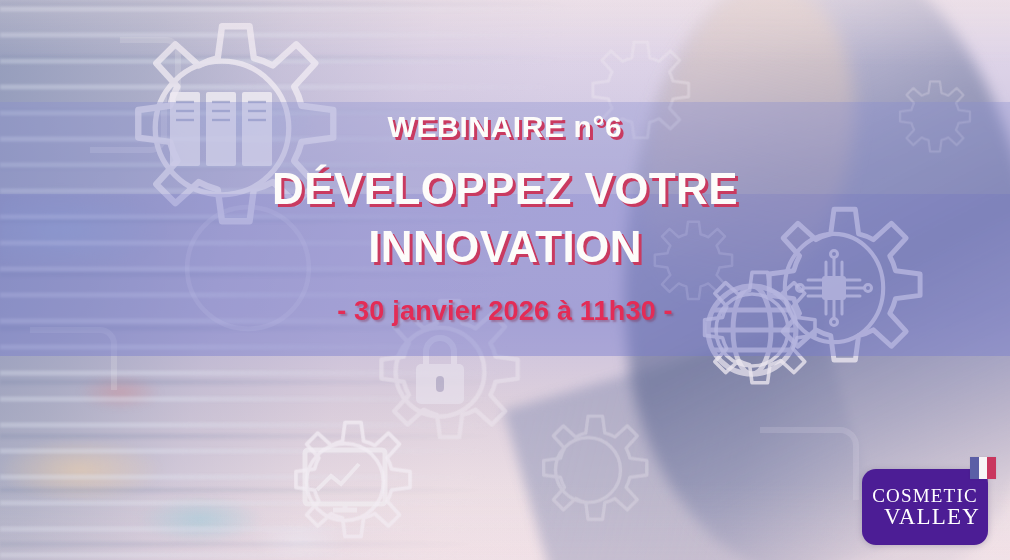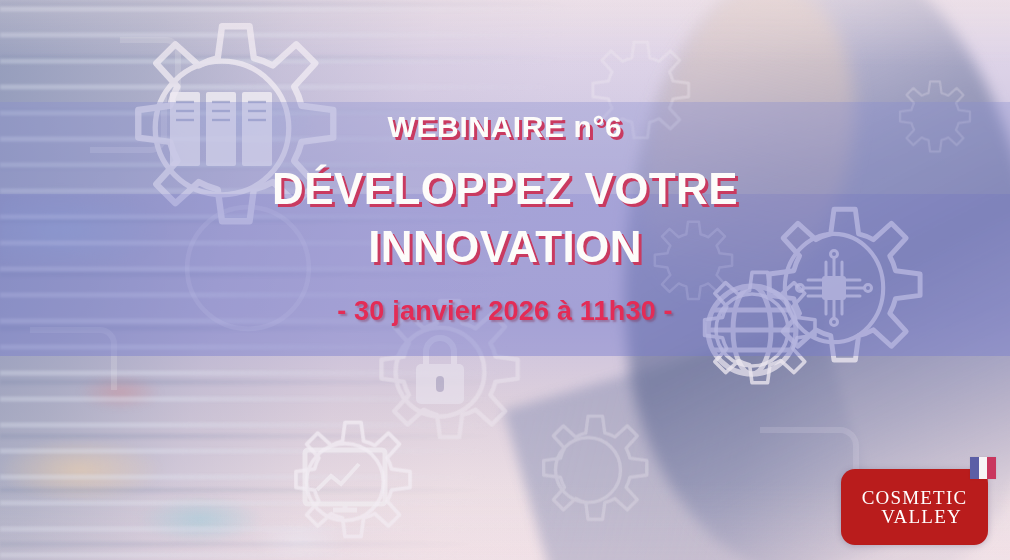--- a/index.html
+++ b/index.html
@@ -128,37 +128,36 @@
     font-size:27px;font-weight:700;letter-spacing:.2px;
     color:#e32c56;
     text-shadow:2px 2px 2px rgba(120,30,60,.35);
     line-height:1;
   }
 
   
   .logo{
     position:absolute;right:22px;bottom:15px;
     width:126px;height:76px;
-    background:#b91c1c;
+    background:#4c1d95;
     border-radius:14px;
     z-index:8;
     box-shadow:0 1px 6px rgba(60,50,90,.25);
-    padding-left:21px;
   }
   .logo-text{
     position:absolute;inset:0;
     display:flex;flex-direction:column;
     align-items:center;justify-content:center;
     font-family:"Liberation Serif",serif;
     color:#fff;
     line-height:1.02;
     letter-spacing:1.2px;
   }
   .logo-text .l-top{font-size:19px;}
-  .logo-text .l-bot{font-size:19px;margin-left:14px;}
+  .logo-text .l-bot{font-size:23px;margin-left:14px;}
   .flag{
     position:absolute;right:-8px;top:-12px;
     width:26px;height:22px;
     display:flex;overflow:hidden;
     box-shadow:0 0 2px rgba(0,0,0,.08);
   }
   .flag i{display:block;flex:1;height:100%;}
   .flag .f-b{background:#5b5fa6;}
   .flag .f-w{background:#f7f4f6;}
   .flag .f-r{background:#c9365e;}

